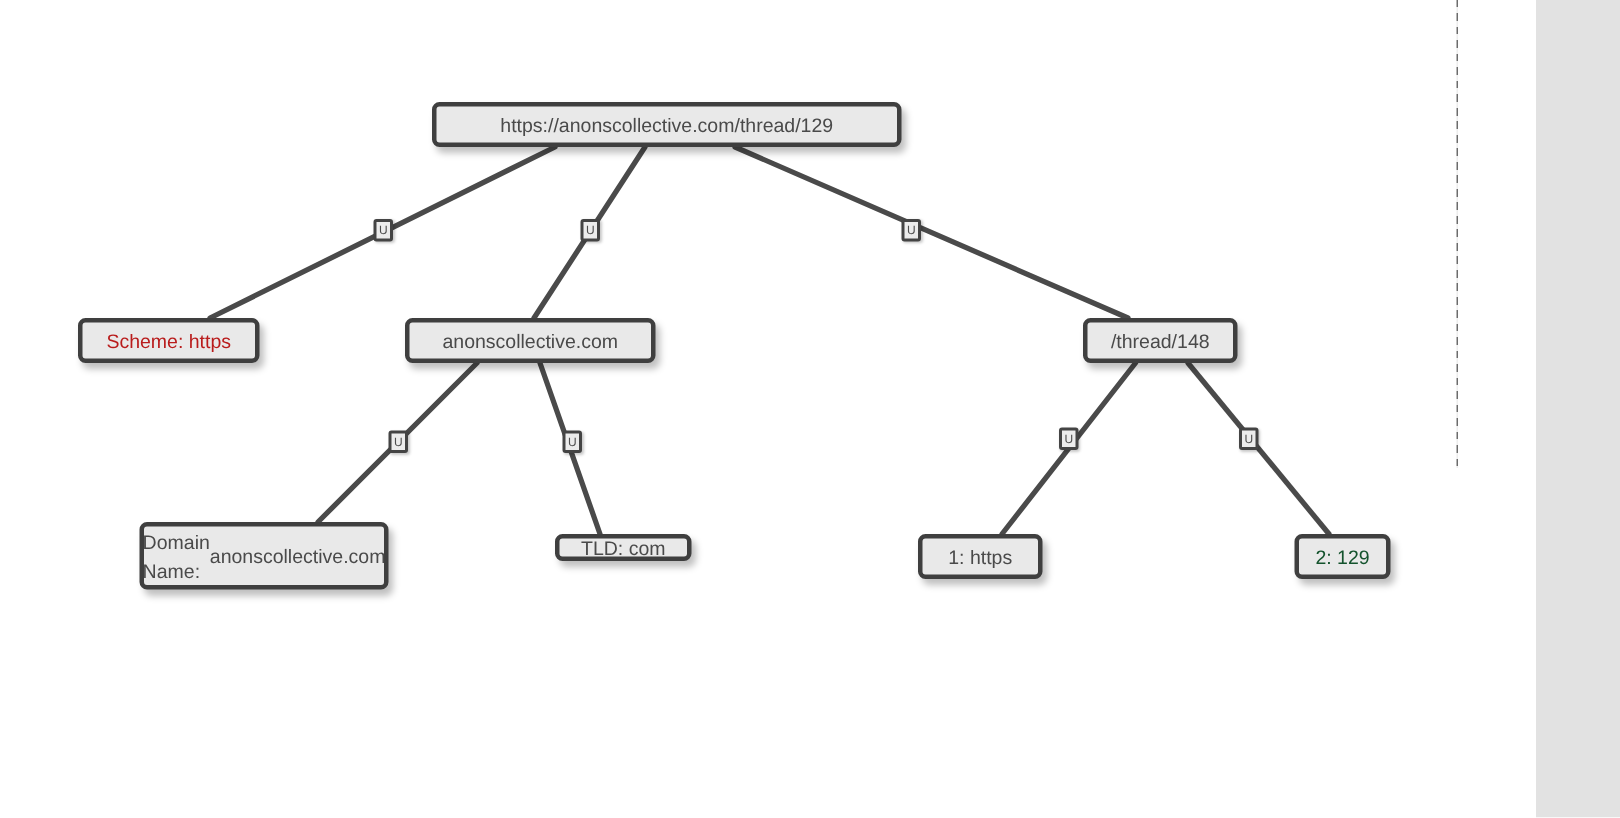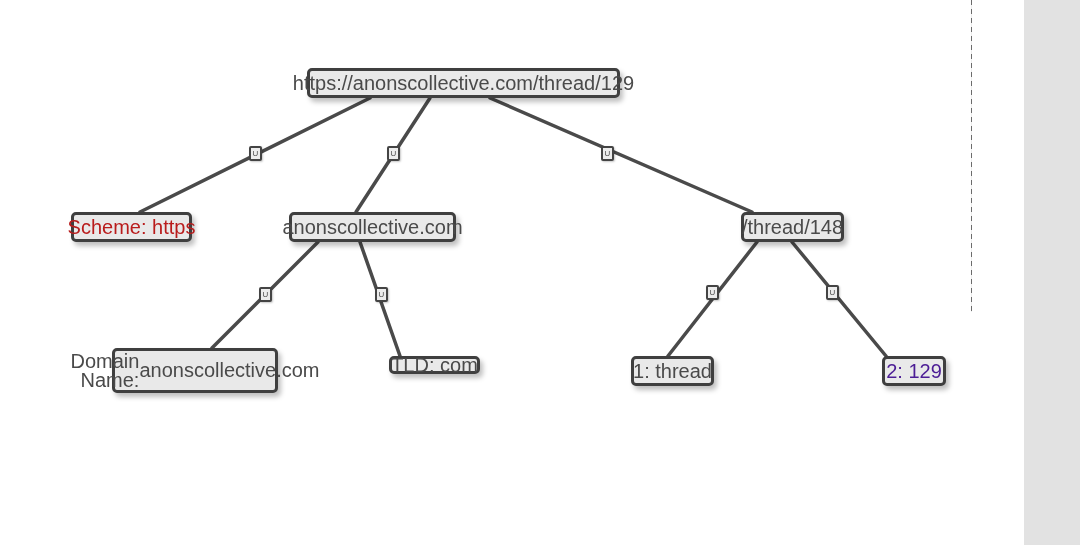--- a/index.html
+++ b/index.html
@@ -56,29 +56,28 @@
   }
 
   
   .node {
     position: absolute;
     box-sizing: border-box;
     background: #e9e9e9;
     border: 3px solid #3f3f3f;
     border-radius: 5px;
     color: #4a4a4a;
-    font-size: 20px;
+    font-size: 13px;
     line-height: 17px;
-    text-align: right;
+    text-align: left;
     display: flex;
     align-items: center;
     justify-content: center;
     box-shadow: 3px 4px 5px rgba(0,0,0,0.25);
     white-space: nowrap;
-    margin-left: 19px;
   }
   .node.two-line {
     white-space: normal;
     flex-direction: row;
     line-height: 19px;
   }
   .node .line { display: block; }
 
   
   .edge-label {
@@ -129,23 +128,23 @@
         <span class="line">/thread/148</span>
       </div>
       <div class="node two-line" style="left: 93px; top: 348px; width: 166px; height: 45px; background: rgb(233, 233, 233); border-color: rgb(63, 63, 63); color: rgb(74, 74, 74);">
         <span class="line">Domain Name:</span>
         <span class="line">anonscollective.com</span>
       </div>
       <div class="node" style="left: 370px; top: 356px; width: 91px; height: 18px; background: rgb(233, 233, 233); border-color: rgb(63, 63, 63); color: rgb(74, 74, 74);">
         <span class="line">TLD: com</span>
       </div>
       <div class="node" style="left: 612px; top: 356px; width: 83px; height: 30px; background: rgb(233, 233, 233); border-color: rgb(63, 63, 63); color: rgb(74, 74, 74);">
-        <span class="line">1: thread</span>
+        <span class="line">1: https</span>
       </div>
-      <div class="node" style="left: 863px; top: 356px; width: 64px; height: 30px; background: rgb(233, 233, 233); border-color: rgb(63, 63, 63); color: #4c1d95;">
+      <div class="node" style="left: 863px; top: 356px; width: 64px; height: 30px; background: rgb(233, 233, 233); border-color: rgb(63, 63, 63); color: #14532d;">
         <span class="line">2: 129</span>
       </div>
     </div>
   <div id="edge-labels">
       <div class="edge-label" style="left: 249px; top: 146px;">U</div>
       <div class="edge-label" style="left: 387px; top: 146px;">U</div>
       <div class="edge-label" style="left: 601px; top: 146px;">U</div>
       <div class="edge-label" style="left: 259px; top: 287px;">U</div>
       <div class="edge-label" style="left: 375px; top: 287px;">U</div>
       <div class="edge-label" style="left: 706px; top: 285px;">U</div>

